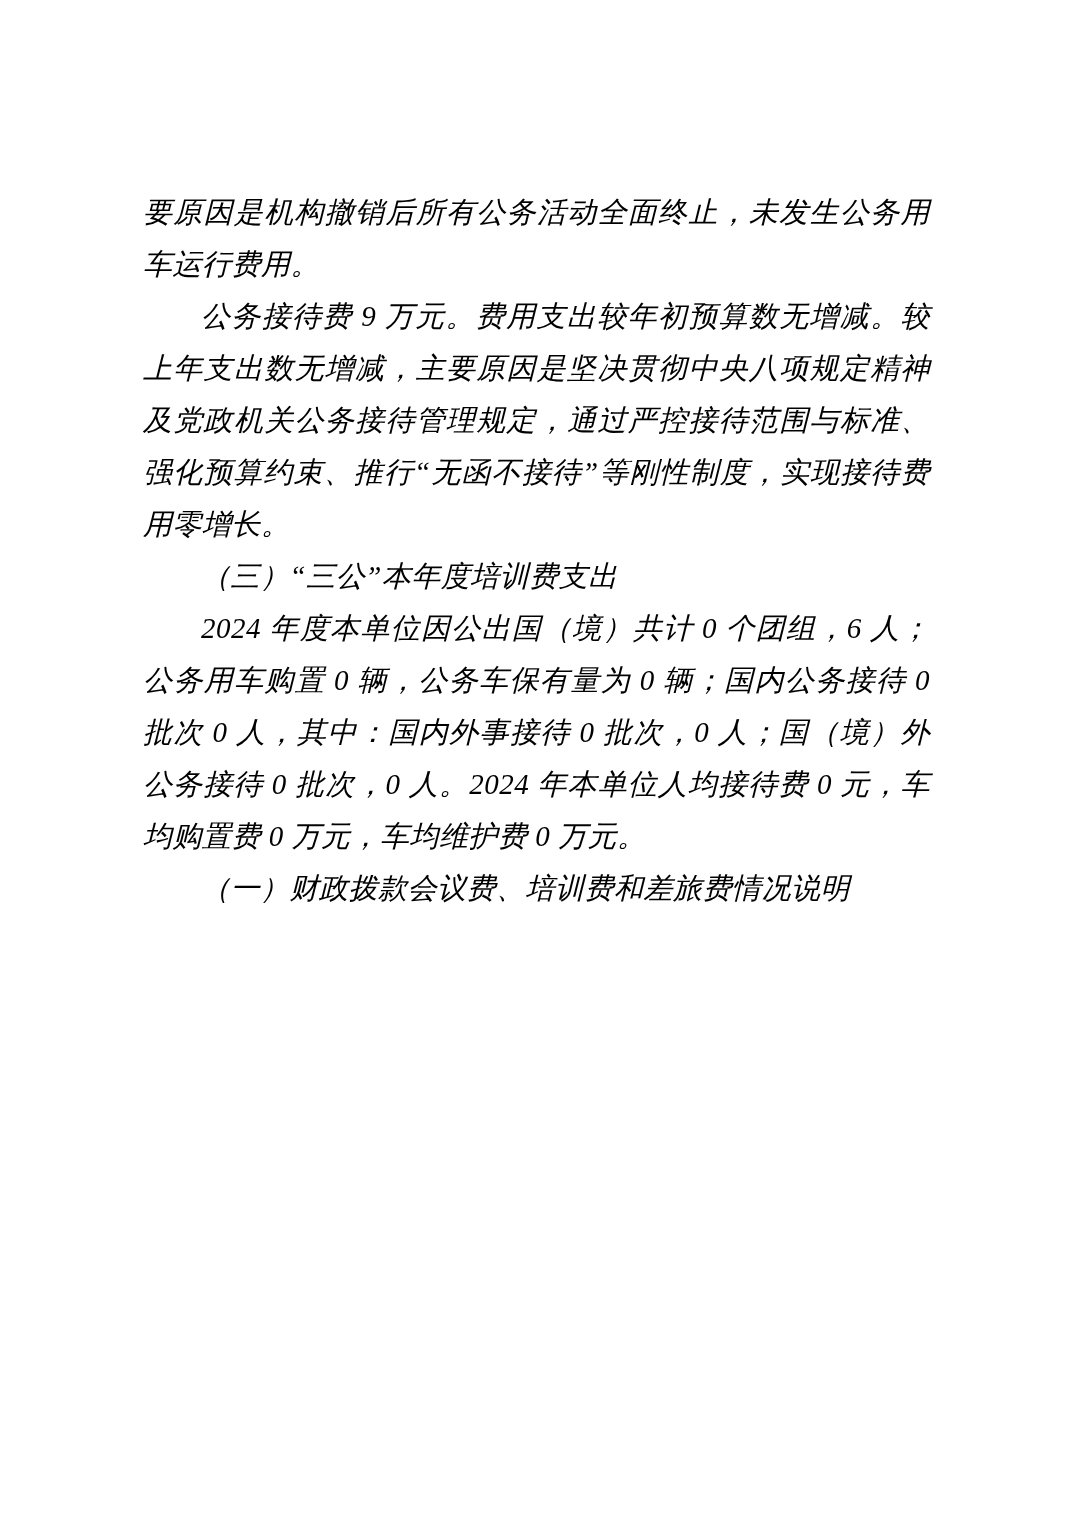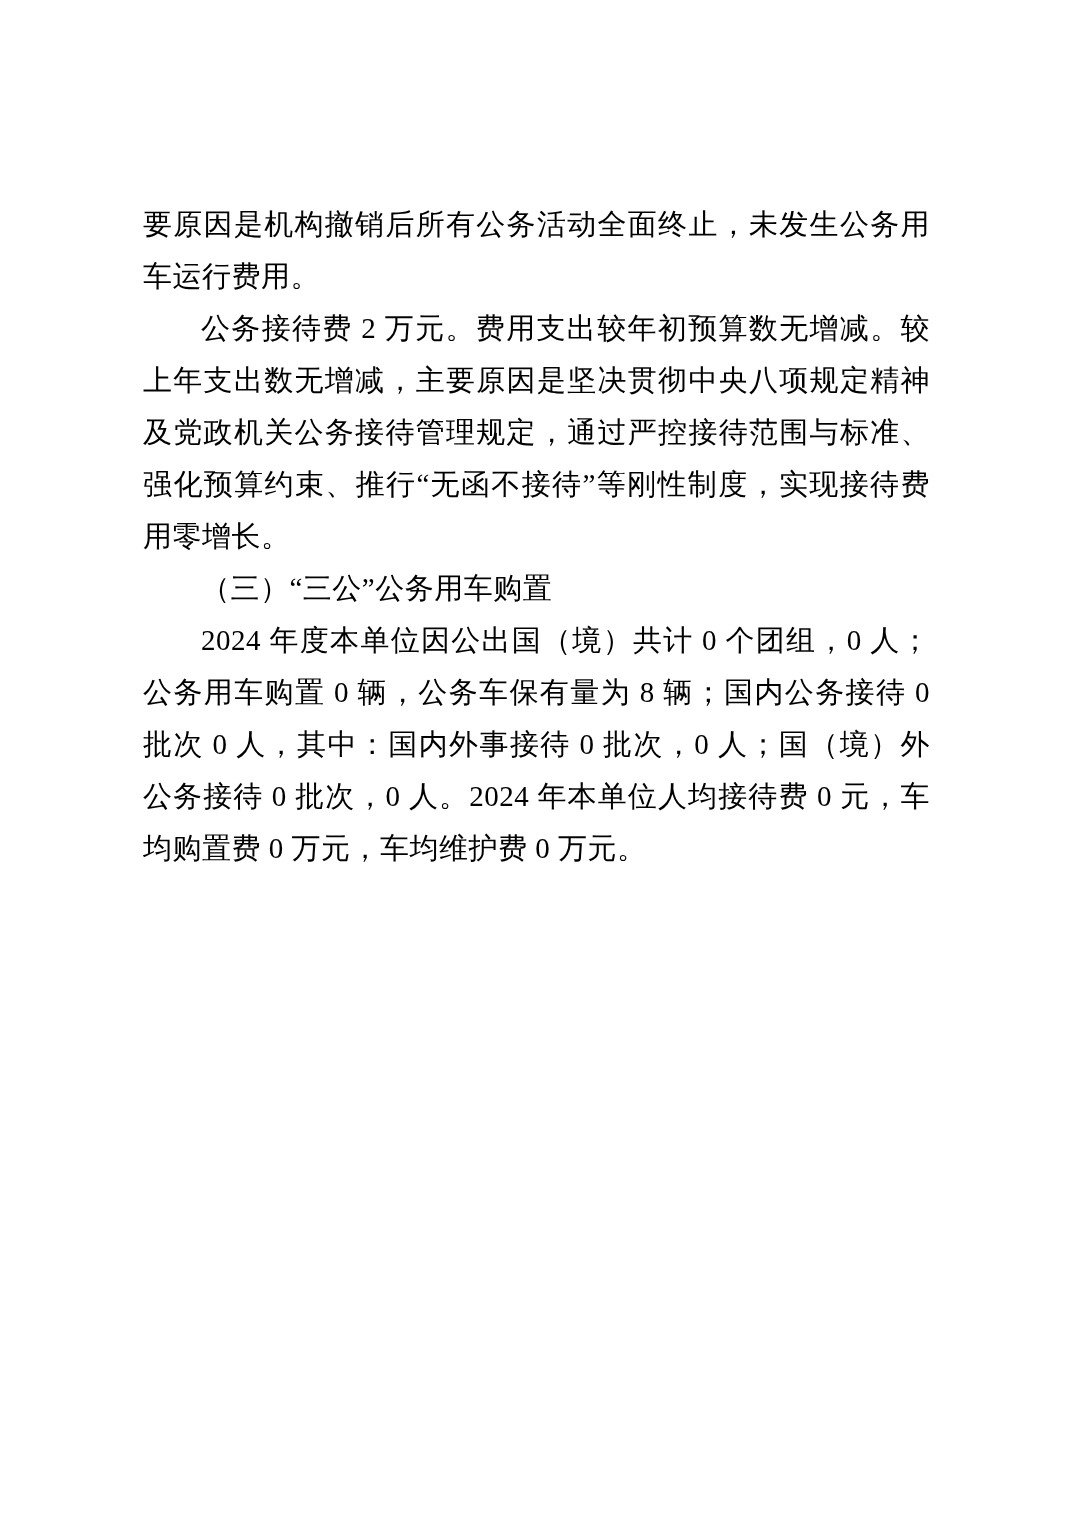--- a/index.html
+++ b/index.html
@@ -12,22 +12,23 @@
     width: 1074px;
     height: 1520px;
     background: #ffffff;
     overflow: hidden;
     font-family: "Liberation Serif", "DejaVu Serif", serif;
     color: #000000;
   }
   .content {
     position: absolute;
     left: 143px;
-    top: 198px;
+    top: 186px;
     width: 787px;
+    font-style: italic;
   }
   .block {
     margin: 0;
     padding: 0;
     font-size: 29px;
     line-height: 52px;
     text-align: justify;
     letter-spacing: 0.5px;
     font-weight: normal;
     color: #000000;
@@ -48,23 +49,24 @@
   }
 </style>
 </head>
 <body>
 
 <div class="page">
   <div class="content">
 
     <p class="block no-indent">要原因是机构撤销后所有公务活动全面终止，未发生公务用车运行费用。</p>
 
-    <p class="block indent">公务接待费 2 万元。费用支出较年初预算数无增减。较上年支出数无增减，主要原因是坚决贯彻中央八项规定精神及党政机关公务接待管理规定，通过严控接待范围与标准、强化预算约束、推行“无函不接待”等刚性制度，实现接待费用零增长。</p>
+    <p class="block indent">公务接待费 9 万元。费用支出较年初预算数无增减。较上年支出数无增减，主要原因是坚决贯彻中央八项规定精神及党政机关公务接待管理规定，通过严控接待范围与标准、强化预算约束、推行“无函不接待”等刚性制度，实现接待费用零增长。</p>
 
-    <h3 class="block indent heading-kai">（三）“三公”公务用车购置</h3>
+    <h3 class="block indent heading-kai">（三）“三公”本年度培训费支出</h3>
 
-    <p class="block indent">2024 年度本单位因公出国（境）共计 0 个团组，0 人；公务用车购置 0 辆，公务车保有量为 8 辆；国内公务接待 0 批次 0 人，其中：国内外事接待 0 批次，0 人；国（境）外公务接待 0 批次，0 人。2024 年本单位人均接待费 0 元，车均购置费 0 万元，车均维护费 0 万元。</p>
+    <p class="block indent">2024 年度本单位因公出国（境）共计 0 个团组，6 人；公务用车购置 0 辆，公务车保有量为 0 辆；国内公务接待 0 批次 0 人，其中：国内外事接待 0 批次，0 人；国（境）外公务接待 0 批次，0 人。2024 年本单位人均接待费 0 元，车均购置费 0 万元，车均维护费 0 万元。</p>
 
 
+    <h3 class="block indent heading-kai">（一）财政拨款会议费、培训费和差旅费情况说明</h3>
 
 
   </div>
 </div>
 
 </body></html>

